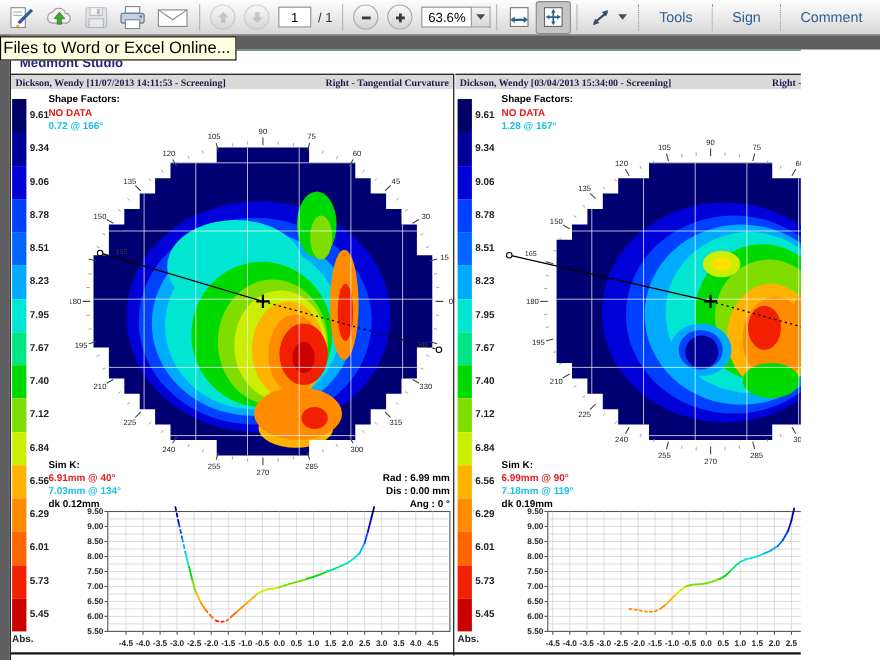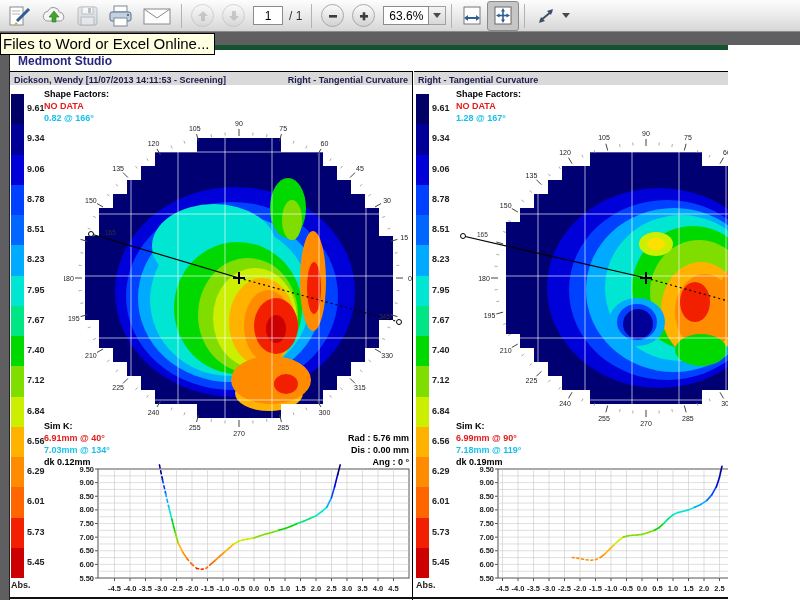--- a/index.html
+++ b/index.html
@@ -30,28 +30,28 @@
   .pressed{background:#c6c6c6;border:1px solid #8a8a8a;border-radius:3px;}
   
   .tooltip{position:absolute;left:0;top:33px;z-index:6;background:#ffffe1;
     border:1px solid #000;font-size:15px;padding:1px 5px 2px 2px;white-space:nowrap;
     color:#000;}
   
   .top-band{position:absolute;left:0;top:32px;width:800px;height:13px;background:#5f5f62;}
   .left-strip{position:absolute;left:0;top:32px;width:9px;height:568px;background:#5f5f62;}
   
   #page{position:absolute;left:9px;top:45px;width:719px;height:555px;background:#fff;
-    border-left:1px solid #222;border-top:5px solid #14532d;box-sizing:border-box;
+    border-left:1px solid #222;border-top:1px solid #14532d;box-sizing:border-box;
     overflow:hidden;}
   .report-title{position:absolute;left:8px;top:4px;font-size:12px;font-weight:bold;
     color:#26267e;}
   .panel-header{position:absolute;top:21px;height:14px;background:#d9d9d9;
-    border-top:1px solid #000;display:flex;align-items:flex-end;
+    border-top:1px solid #000;display:flex;align-items:center;
     justify-content:space-between;font-size:9px;font-weight:bold;color:#1b1b4d;
-    padding:0 4px;box-sizing:border-box;}
+    padding:0 4px;box-sizing:border-box;font-family:Liberation Serif, serif;}
   .divider{position:absolute;width:1px;background:#000;}
   .scale-block{position:absolute;width:13px;}
   .scale-label{position:absolute;font-size:9px;font-weight:bold;color:#222;width:30px;}
   .sf{position:absolute;font-size:9px;font-weight:bold;line-height:12px;white-space:nowrap;}
   .simk{position:absolute;font-size:9px;font-weight:bold;line-height:12px;white-space:nowrap;}
   .cursorblk{position:absolute;font-size:9px;font-weight:bold;line-height:12px;
     text-align:right;white-space:nowrap;}
   .bottom-line{position:absolute;height:2px;background:#111;}
   svg text{font-family:"Liberation Sans",sans-serif;}
 </style>
@@ -161,43 +161,52 @@
     </div>
     <div class="tb-sep"></div>
     <div class="tb-item clickable">
       <svg width="24" height="22">
         <line x1="6" y1="16" x2="18" y2="6" stroke="#3c4f66" stroke-width="2"></line>
         <polygon points="19,4 13,6 17,10" fill="#3c4f66"></polygon>
         <polygon points="5,18 11,16 7,12" fill="#3c4f66"></polygon>
       </svg>
       <div class="caret" style="margin-left:4px"></div>
     </div>
+    <div style="margin-left:auto;display:flex;align-items:center;height:28px;">
+      <div class="tb-sep dotted"></div>
+      <span class="tb-text">Tools</span>
+      <div class="tb-sep dotted"></div>
+      <span class="tb-text">Sign</span>
+      <div class="tb-sep dotted"></div>
+      <span class="tb-text">Comment</span>
+    </div>
   </div>
 
   <div class="top-band"></div>
   <div class="left-strip"></div>
 
   <div class="tooltip">Files to Word or Excel Online...</div>
 
   <div id="page">
     <div class="report-title">Medmont Studio</div>
 
     <div class="panel-header" style="left:0;width:402px;">
       <span>Dickson, Wendy [11/07/2013 14:11:53 - Screening]</span>
       <span>Right - Tangential Curvature</span>
     </div>
     <div class="panel-header" style="left:404px;width:404px;">
+      <span>Dickson, Wendy [03/04/2013 15:34:00 - Screening]</span>
       <span>Right - Tangential Curvature</span>
     </div>
     <div class="divider" style="left:402px;top:21px;height:529px;"></div>
 
     <div class="sf" style="left:34px;top:38px;">
       <div style="color:#000">Shape Factors:</div>
       <div style="color:#e31b1b">NO DATA</div>
-      <div style="color:#18c0e8">0.82 @ 166°</div>
+      <div style="color:#18c0e8">0.72 @ 166°</div>
     </div>
     <div class="sf" style="left:446px;top:38px;">
       <div style="color:#000">Shape Factors:</div>
       <div style="color:#e31b1b">NO DATA</div>
       <div style="color:#18c0e8">1.28 @ 167°</div>
     </div>
 
     <div id="scaleL"></div>
     <div id="scaleR"></div>
 
@@ -504,21 +513,21 @@
       <div style="color:#000">dk 0.12mm</div>
     </div>
     <div class="simk" style="left:446px;top:370px;">
       <div style="color:#000">Sim K:</div>
       <div style="color:#e31b1b">6.99mm @ 90°</div>
       <div style="color:#18c0e8">7.18mm @ 119°</div>
       <div style="color:#000">dk 0.19mm</div>
     </div>
 
     <div class="cursorblk" style="left:250px;top:382px;width:149px;">
-      <div>Rad :  5.76 mm</div>
+      <div>Rad :  6.99 mm</div>
       <div>Dis :  0.00 mm</div>
       <div>Ang :  0 °</div>
     </div>
     <div class="cursorblk" style="left:600px;top:382px;width:206px;">
       <div>Rad :  7.14 mm</div>
       <div>Dis :  0.00 mm</div>
       <div>Ang :  0 °</div>
     </div>
 
     <svg id="chartL" style="position:absolute;left:36px;top:414px;" width="366" height="134">

